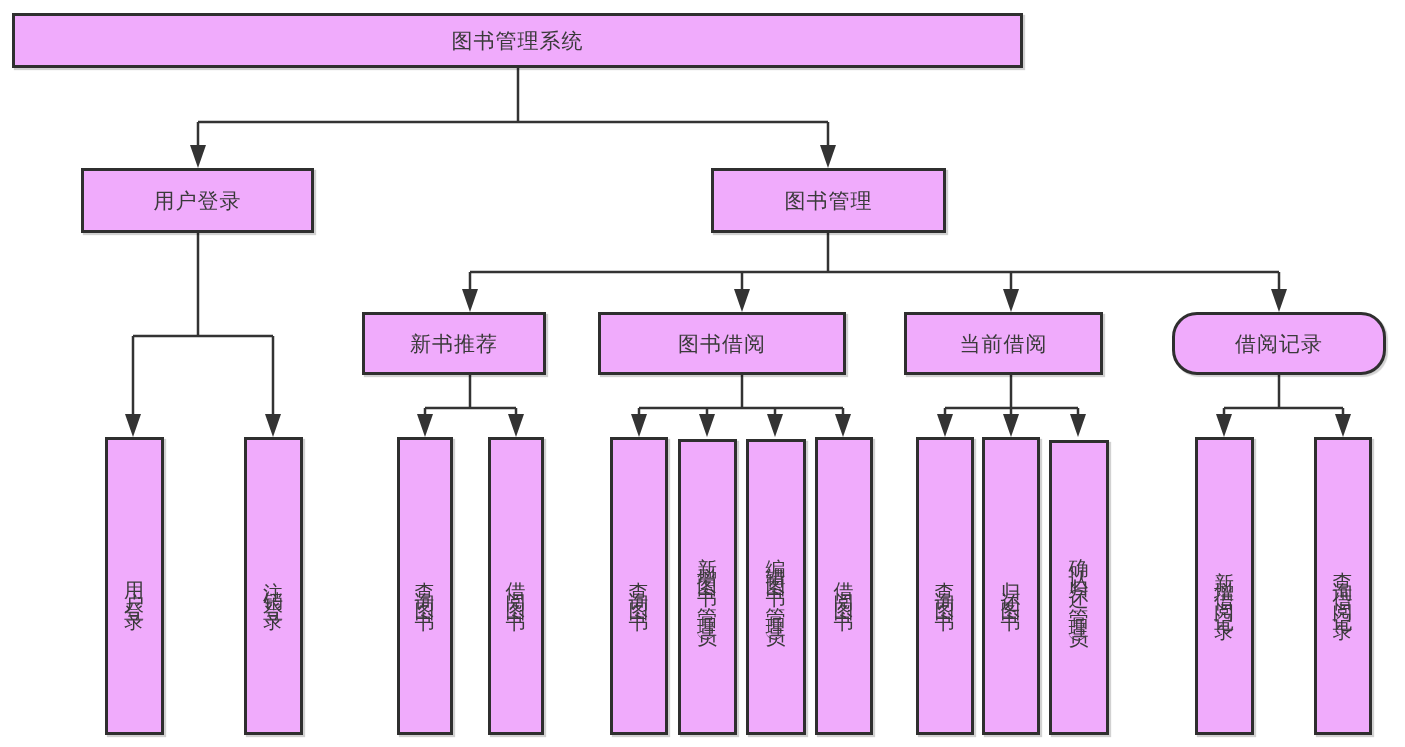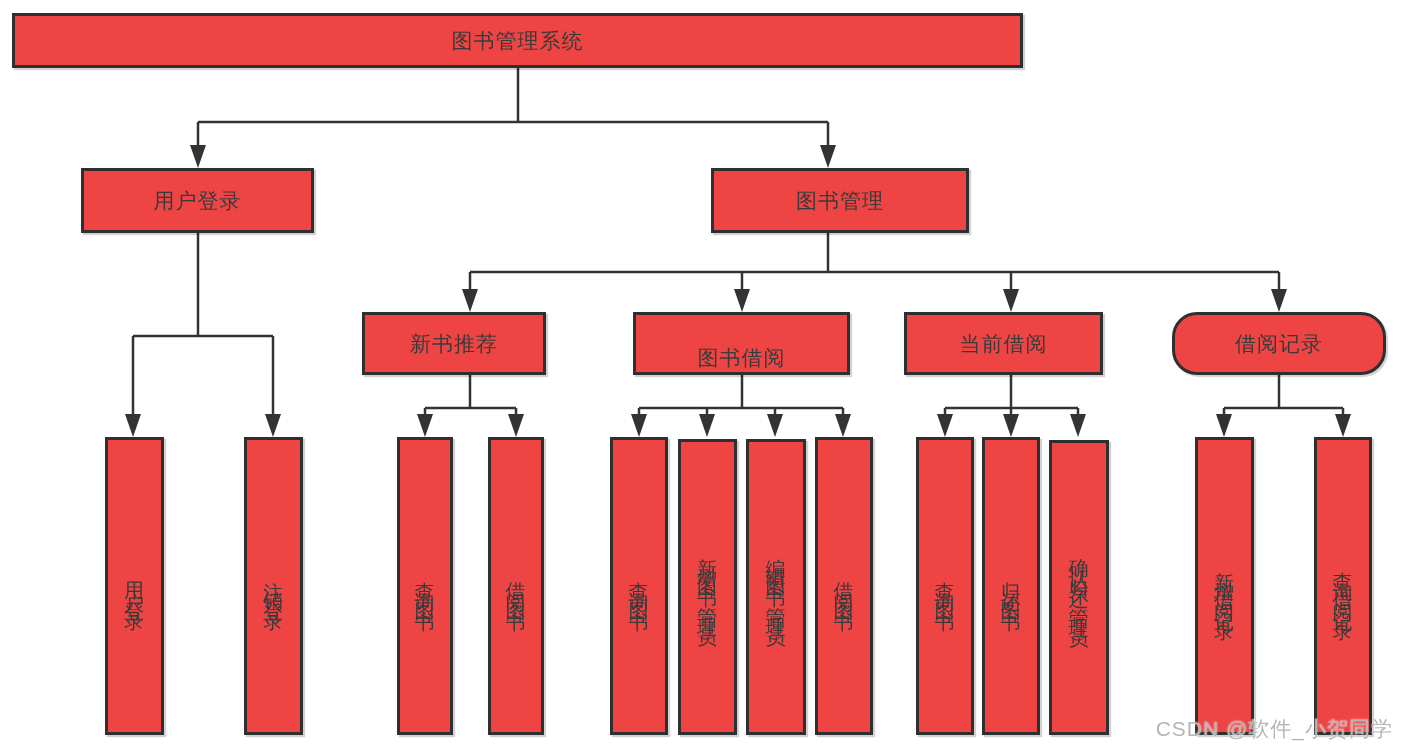--- a/index.html
+++ b/index.html
@@ -14,21 +14,21 @@
   #connectors {
     position: absolute;
     left: 0; top: 0;
     width: 1405px; height: 747px;
     pointer-events: none;
   }
   .node {
     position: absolute;
     box-sizing: border-box;
     border: 3px solid #2f2f2f;
-    background: #ef4444;
+    background: #f0abfc;
     display: flex;
     align-items: center;
     justify-content: center;
     box-shadow: 2px 2px 1px rgba(0,0,0,0.18);
     color: #3a3a3a;
   }
   .h-node .label {
     font-size: 21px;
     letter-spacing: 1px;
     white-space: nowrap;
@@ -113,29 +113,29 @@
     </svg>
 
   <div class="node h-node" style="left: 12px; top: 13px; width: 1011px; height: 55px; border-color: rgb(47, 47, 47); color: rgb(58, 58, 58);">
     <span class="label">图书管理系统</span>
   </div>
 
   <div class="node h-node" style="left: 81px; top: 168px; width: 233px; height: 65px; border-color: rgb(47, 47, 47); color: rgb(58, 58, 58);">
     <span class="label">用户登录</span>
   </div>
 
-  <div class="node h-node" style="left: 711px; top: 168px; width: 258px; height: 65px; border-color: rgb(47, 47, 47); color: rgb(58, 58, 58);">
+  <div class="node h-node" style="left: 711px; top: 168px; width: 235px; height: 65px; border-color: rgb(47, 47, 47); color: rgb(58, 58, 58);">
     <span class="label">图书管理</span>
   </div>
 
   <div class="node h-node" style="left: 362px; top: 312px; width: 184px; height: 63px; border-color: rgb(47, 47, 47); color: rgb(58, 58, 58);">
     <span class="label">新书推荐</span>
   </div>
 
-  <div class="node h-node" style="left: 633px; top: 312px; width: 217px; height: 63px; border-color: rgb(47, 47, 47); color: rgb(58, 58, 58); align-items: flex-end;">
+  <div class="node h-node" style="left: 598px; top: 312px; width: 248px; height: 63px; border-color: rgb(47, 47, 47); color: rgb(58, 58, 58);">
     <span class="label">图书借阅</span>
   </div>
 
   <div class="node h-node" style="left: 904px; top: 312px; width: 199px; height: 63px; border-color: rgb(47, 47, 47); color: rgb(58, 58, 58);">
     <span class="label">当前借阅</span>
   </div>
 
   <div class="node h-node" style="left: 1172px; top: 312px; width: 214px; height: 63px; border-color: rgb(47, 47, 47); color: rgb(58, 58, 58); border-radius: 25px;">
     <span class="label">借阅记录</span>
   </div>
@@ -185,15 +185,14 @@
   </div>
 
   <div class="node v-node" style="left: 1195px; top: 437px; width: 59px; height: 298px; border-color: rgb(47, 47, 47); color: rgb(58, 58, 58);">
     <span class="label">新增借阅记录</span>
   </div>
 
   <div class="node v-node" style="left: 1314px; top: 437px; width: 58px; height: 298px; border-color: rgb(47, 47, 47); color: rgb(58, 58, 58);">
     <span class="label">查询借阅记录</span>
   </div>
 
-  <div id="watermark" style="color: rgb(181, 181, 181);">CSDN @软件_小贺同学</div>
 
 </div>
 
 </body></html>

